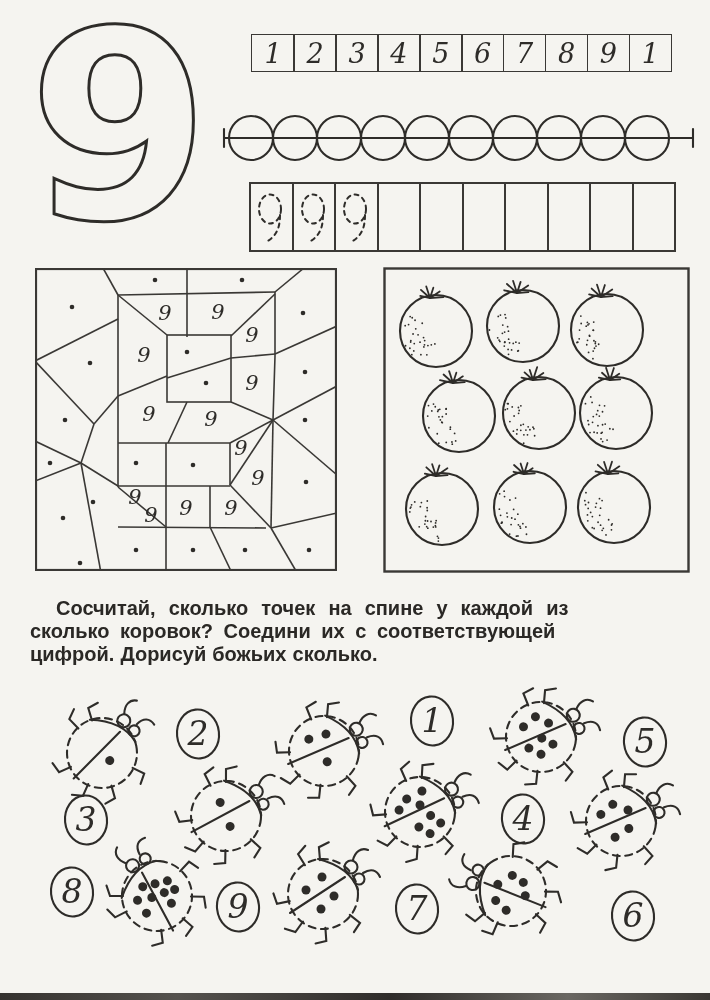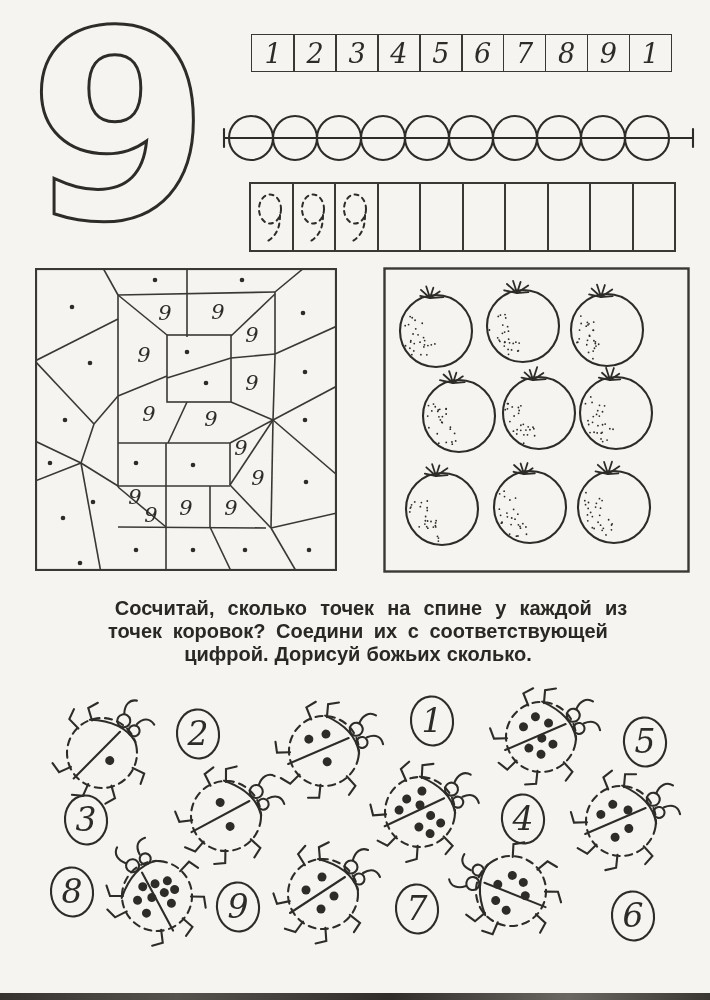--- a/index.html
+++ b/index.html
@@ -507,23 +507,23 @@
           <circle cx="211.10683272173387" cy="261.5222106491104" r="0.9" fill="#2e2c29"></circle>
           <circle cx="213.38566007535655" cy="236.36168680946525" r="0.9" fill="#2e2c29"></circle>
           <circle cx="209.36155863715797" cy="249.61969217859144" r="0.9" fill="#2e2c29"></circle>
           <circle cx="204.4890877367002" cy="247.9324916640412" r="0.9" fill="#2e2c29"></circle>
           <circle cx="205.48486644721558" cy="235.48382929215177" r="0.9" fill="#2e2c29"></circle>
           <circle cx="207.63250649001546" cy="245.42385084055002" r="0.9" fill="#2e2c29"></circle>
         </g>
       </g>
   </svg>
 
-  <div class="abs instr" style="left:30px;top:597px;text-align:center;">
+  <div class="abs instr" style="left:30px;top:597px;">
     <div class="l1">Сосчитай, сколько точек на спине у каждой из</div>
-    <div class="l2">точек коровок? Соедини их с соответствующей</div>
+    <div class="l2">сколько коровок? Соедини их с соответствующей</div>
     <div class="l3">цифрой. Дорисуй божьих сколько.</div>
   </div>
 
   <svg class="abs" style="left:0;top:660px;" width="710" height="330" viewBox="0 0 710 330">
       <g transform="translate(102,93) rotate(-12)">
         <path d="M-18.0,-28.8 L-24.9,-39.9 L-18.3,-48.7" class="ink"></path>
         <path d="M-3.0,-33.9 L-4.1,-46.8 L6.4,-50.0" class="ink"></path>
         <path d="M-33.3,7.1 L-46.0,9.8 L-50.5,-0.3" class="ink"></path>
         <path d="M-20.0,27.5 L-27.6,38.0 L-38.1,34.6" class="ink"></path>
         <path d="M2.4,33.9 L3.3,46.9 L-7.2,50.3" class="ink"></path>

